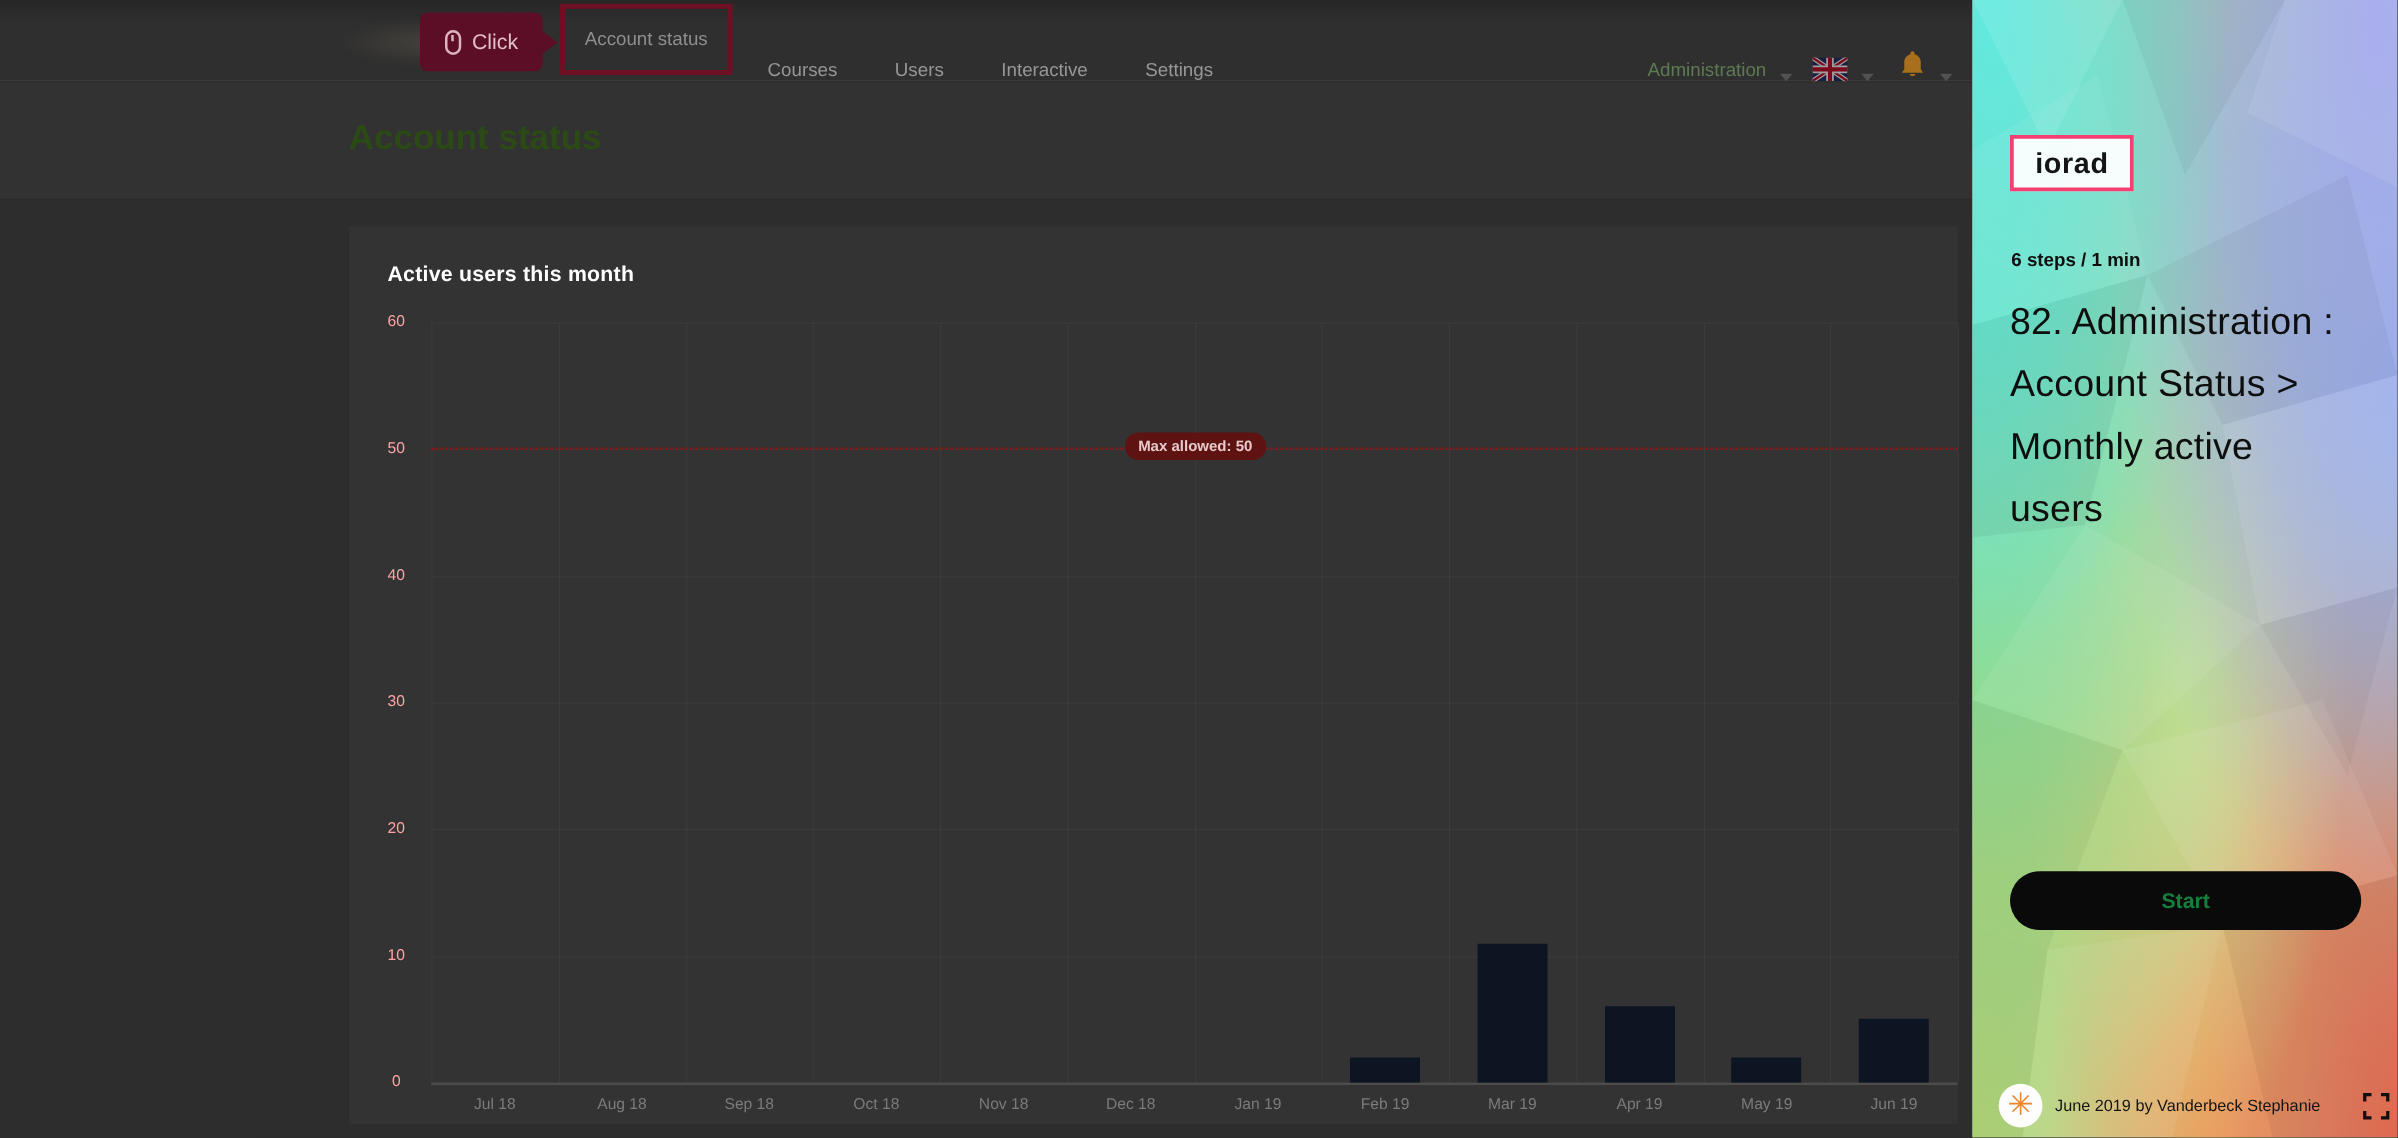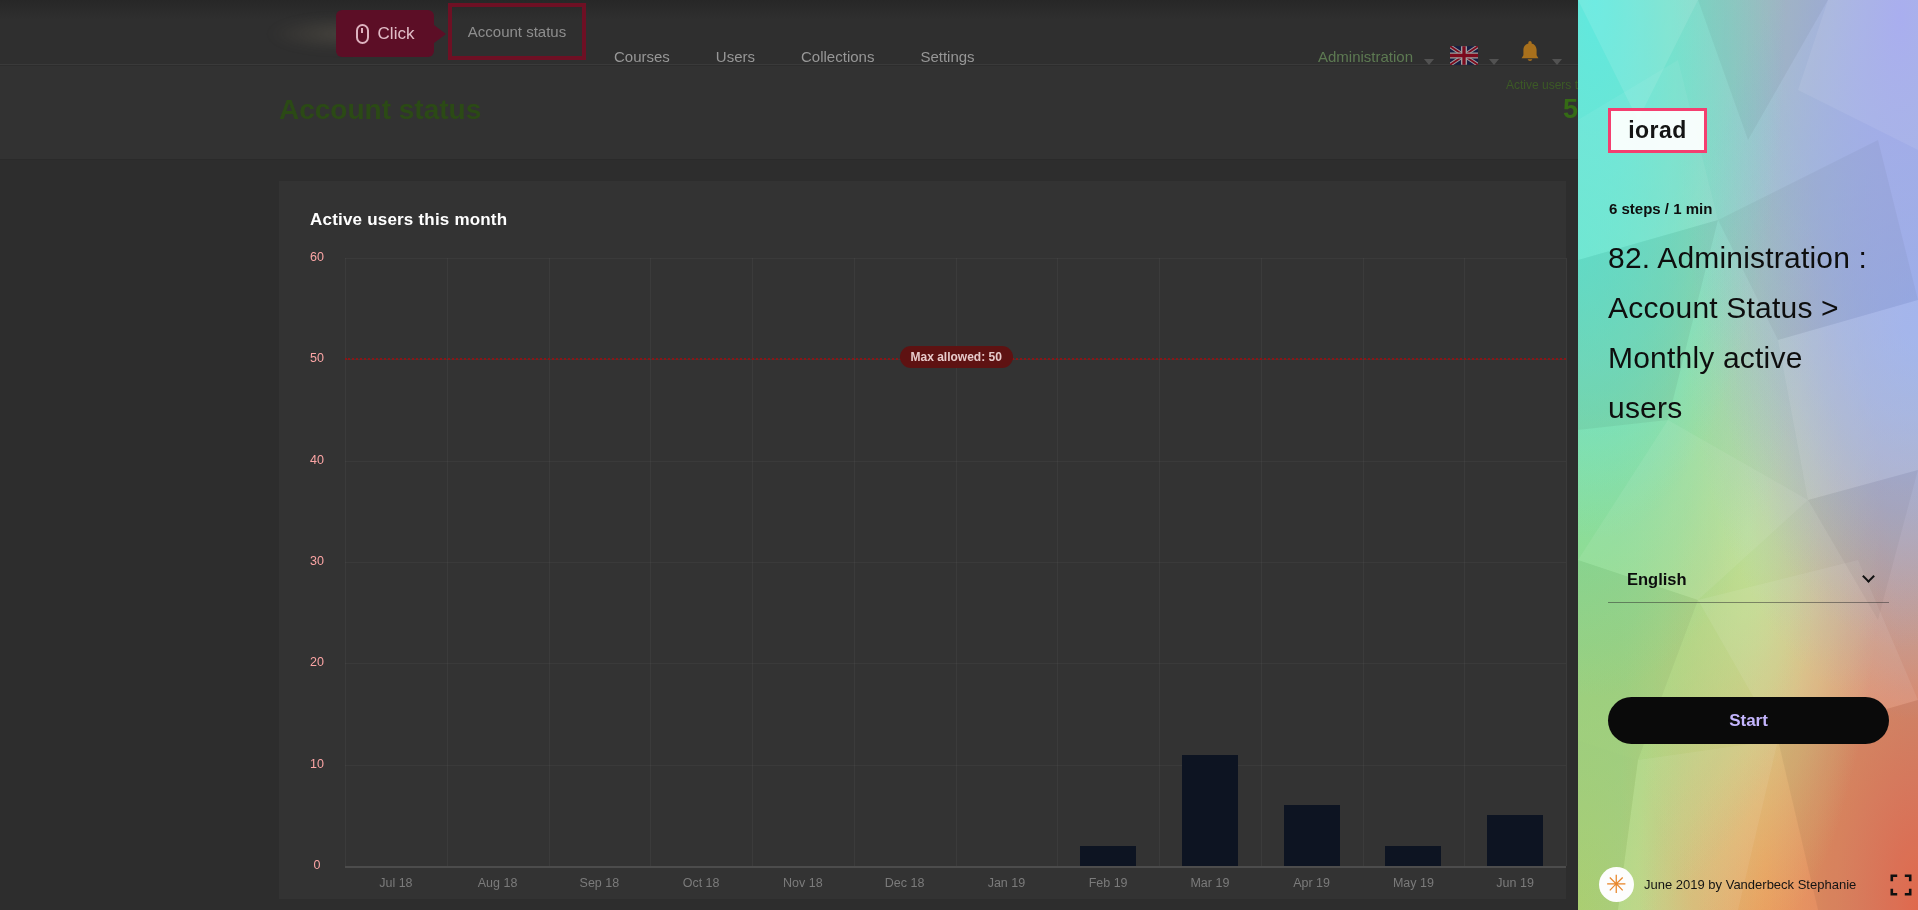--- a/index.html
+++ b/index.html
@@ -82,21 +82,21 @@
                color:#0e0e0e; letter-spacing:.2px; }
   .select-row { position:absolute; left:30px; width:281px; height:47px;
                 border-bottom:1px solid rgba(45,45,45,.5); display:flex; align-items:center;
                 padding-left:19px; cursor:pointer; }
   .select-row .lbl { font-size:16.5px; font-weight:600; color:#0d0d0d; }
   .chev { position:absolute; right:16px; top:16px; width:9px; height:9px;
           border-right:2.6px solid #111; border-bottom:2.6px solid #111; transform:rotate(45deg); }
   .row-lang { top:556px; }
   .row-mode { top:613px; }
   .start-btn { position:absolute; left:30px; top:697px; width:281px; height:47px; border-radius:24px;
-               background:#0a0a0a; border:none; color:#c4b5fd; font-size:17px; font-weight:bold;
+               background:#0a0a0a; border:none; color:#15803d; font-size:17px; font-weight:bold;
                font-family:"Liberation Sans","DejaVu Sans",sans-serif; cursor:pointer; }
   .credit { position:absolute; left:0; top:864px; width:340px; height:40px; display:flex;
             align-items:center; padding-left:21px; }
   .avatar { width:35px; height:35px; border-radius:50%; background:#fdfdfd; display:flex;
             align-items:center; justify-content:center; color:#e8882e; font-size:25px; flex:0 0 auto; }
   .credit-text { margin-left:10px; font-size:13px; color:#141414; white-space:nowrap; }
   .fs-icon { position:absolute; right:4px; top:8px; cursor:pointer; }
 </style>
 </head>
 <body>
@@ -114,21 +114,21 @@
       </div>
       <div class="click-arrow"></div>
 
       <div class="nav-hl-box">
         <span>Account status</span>
       </div>
 
       <div class="nav-links">
         <span class="nav-link">Courses</span>
         <span class="nav-link">Users</span>
-        <span class="nav-link">Collections</span>
+        <span class="nav-link">Interactive</span>
         <span class="nav-link">Settings</span>
       </div>
 
       <div class="nav-right">
         <span class="admin-label">Administration</span>
         <span class="caret"></span>
         <svg class="flag" viewBox="0 0 60 40">
           <rect width="60" height="40" fill="#23306b"></rect>
           <path d="M0,0 L60,40 M60,0 L0,40" stroke="#ffffff" stroke-width="8"></path>
           <path d="M0,0 L60,40 M60,0 L0,40" stroke="#c8102e" stroke-width="4"></path>
@@ -139,24 +139,20 @@
         <svg class="bell" width="22" height="26" viewBox="0 0 24 28">
           <path d="M12 2c1 0 1.8.8 1.8 1.8v.8C17 5.4 19.2 8.2 19.2 11.5v6.1l2 3.1H2.8l2-3.1v-6.1C4.8 8.2 7 5.4 10.2 4.6v-.8C10.2 2.8 11 2 12 2z" fill="#a8701c"></path>
           <path d="M9.4 21.8a2.7 2.7 0 0 0 5.2 0z" fill="#a8701c"></path>
         </svg>
         <span class="caret"></span>
       </div>
     </nav>
 
     <header class="page-header">
       <h1 class="page-title">Account status</h1>
-      <div class="active-users-box">
-        <div class="active-users-label">Active users t</div>
-        <div class="active-users-value">5</div>
-      </div>
     </header>
 
     <main class="content">
       <section class="card">
         <h2 class="chart-title">Active users this month</h2>
         <div class="chart-area" id="chart-area">
             <div class="vline" style="left:66.0px;top:77px;height:608px"></div>
             <div class="vline" style="left:167.8px;top:77px;height:608px"></div>
             <div class="vline" style="left:269.5px;top:77px;height:608px"></div>
             <div class="vline" style="left:371.3px;top:77px;height:608px"></div>
@@ -225,24 +221,20 @@
       <polygon points="230,500 340,470 300,620" fill="rgba(0,0,0,.035)"></polygon>
     </svg>
 
     <div class="logo-box">
       <span>iorad</span>
     </div>
 
     <div class="steps">6 steps / 1 min</div>
     <div class="tut-title">82. Administration : Account Status &gt; Monthly active users</div>
 
-    <div class="select-row row-lang">
-      <span class="lbl">English</span>
-      <span class="chev"></span>
-    </div>
 
     <button class="start-btn">Start</button>
 
     <div class="credit">
       <span class="avatar">✳</span>
       <span class="credit-text">June 2019 by Vanderbeck Stephanie</span>
       <svg class="fs-icon" width="26" height="26" viewBox="0 0 24 24" fill="none" stroke="#101010" stroke-width="2.4">
         <path d="M3.5 8.5v-5h5"></path>
           <path d="M15.5 3.5h5v5"></path>
           <path d="M20.5 15.5v5h-5"></path>

